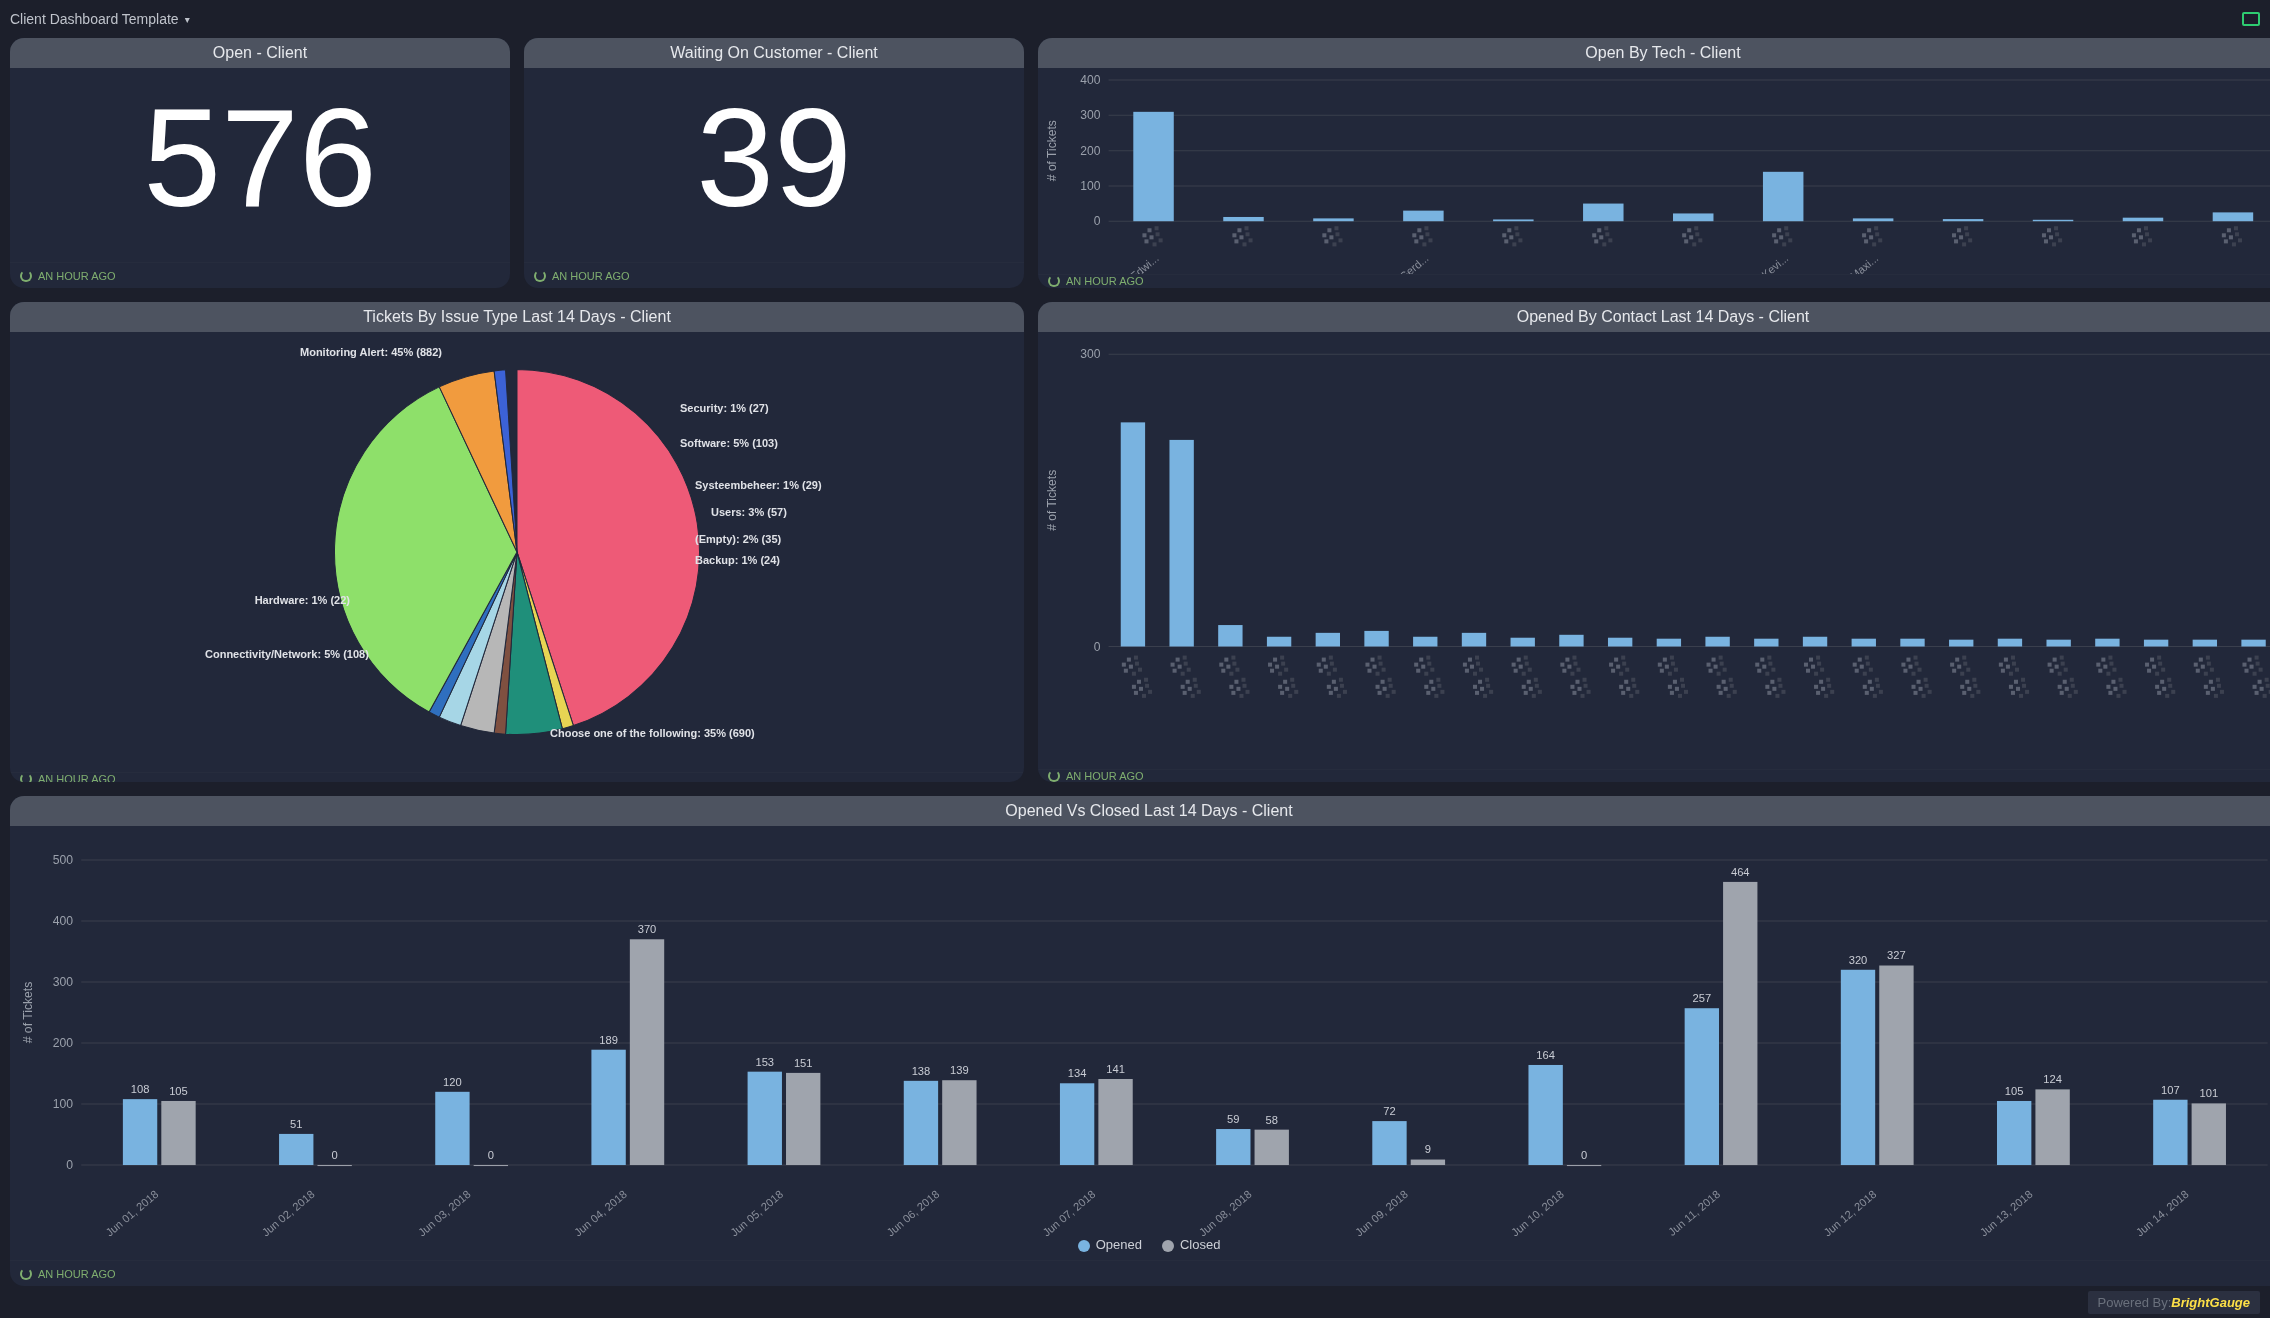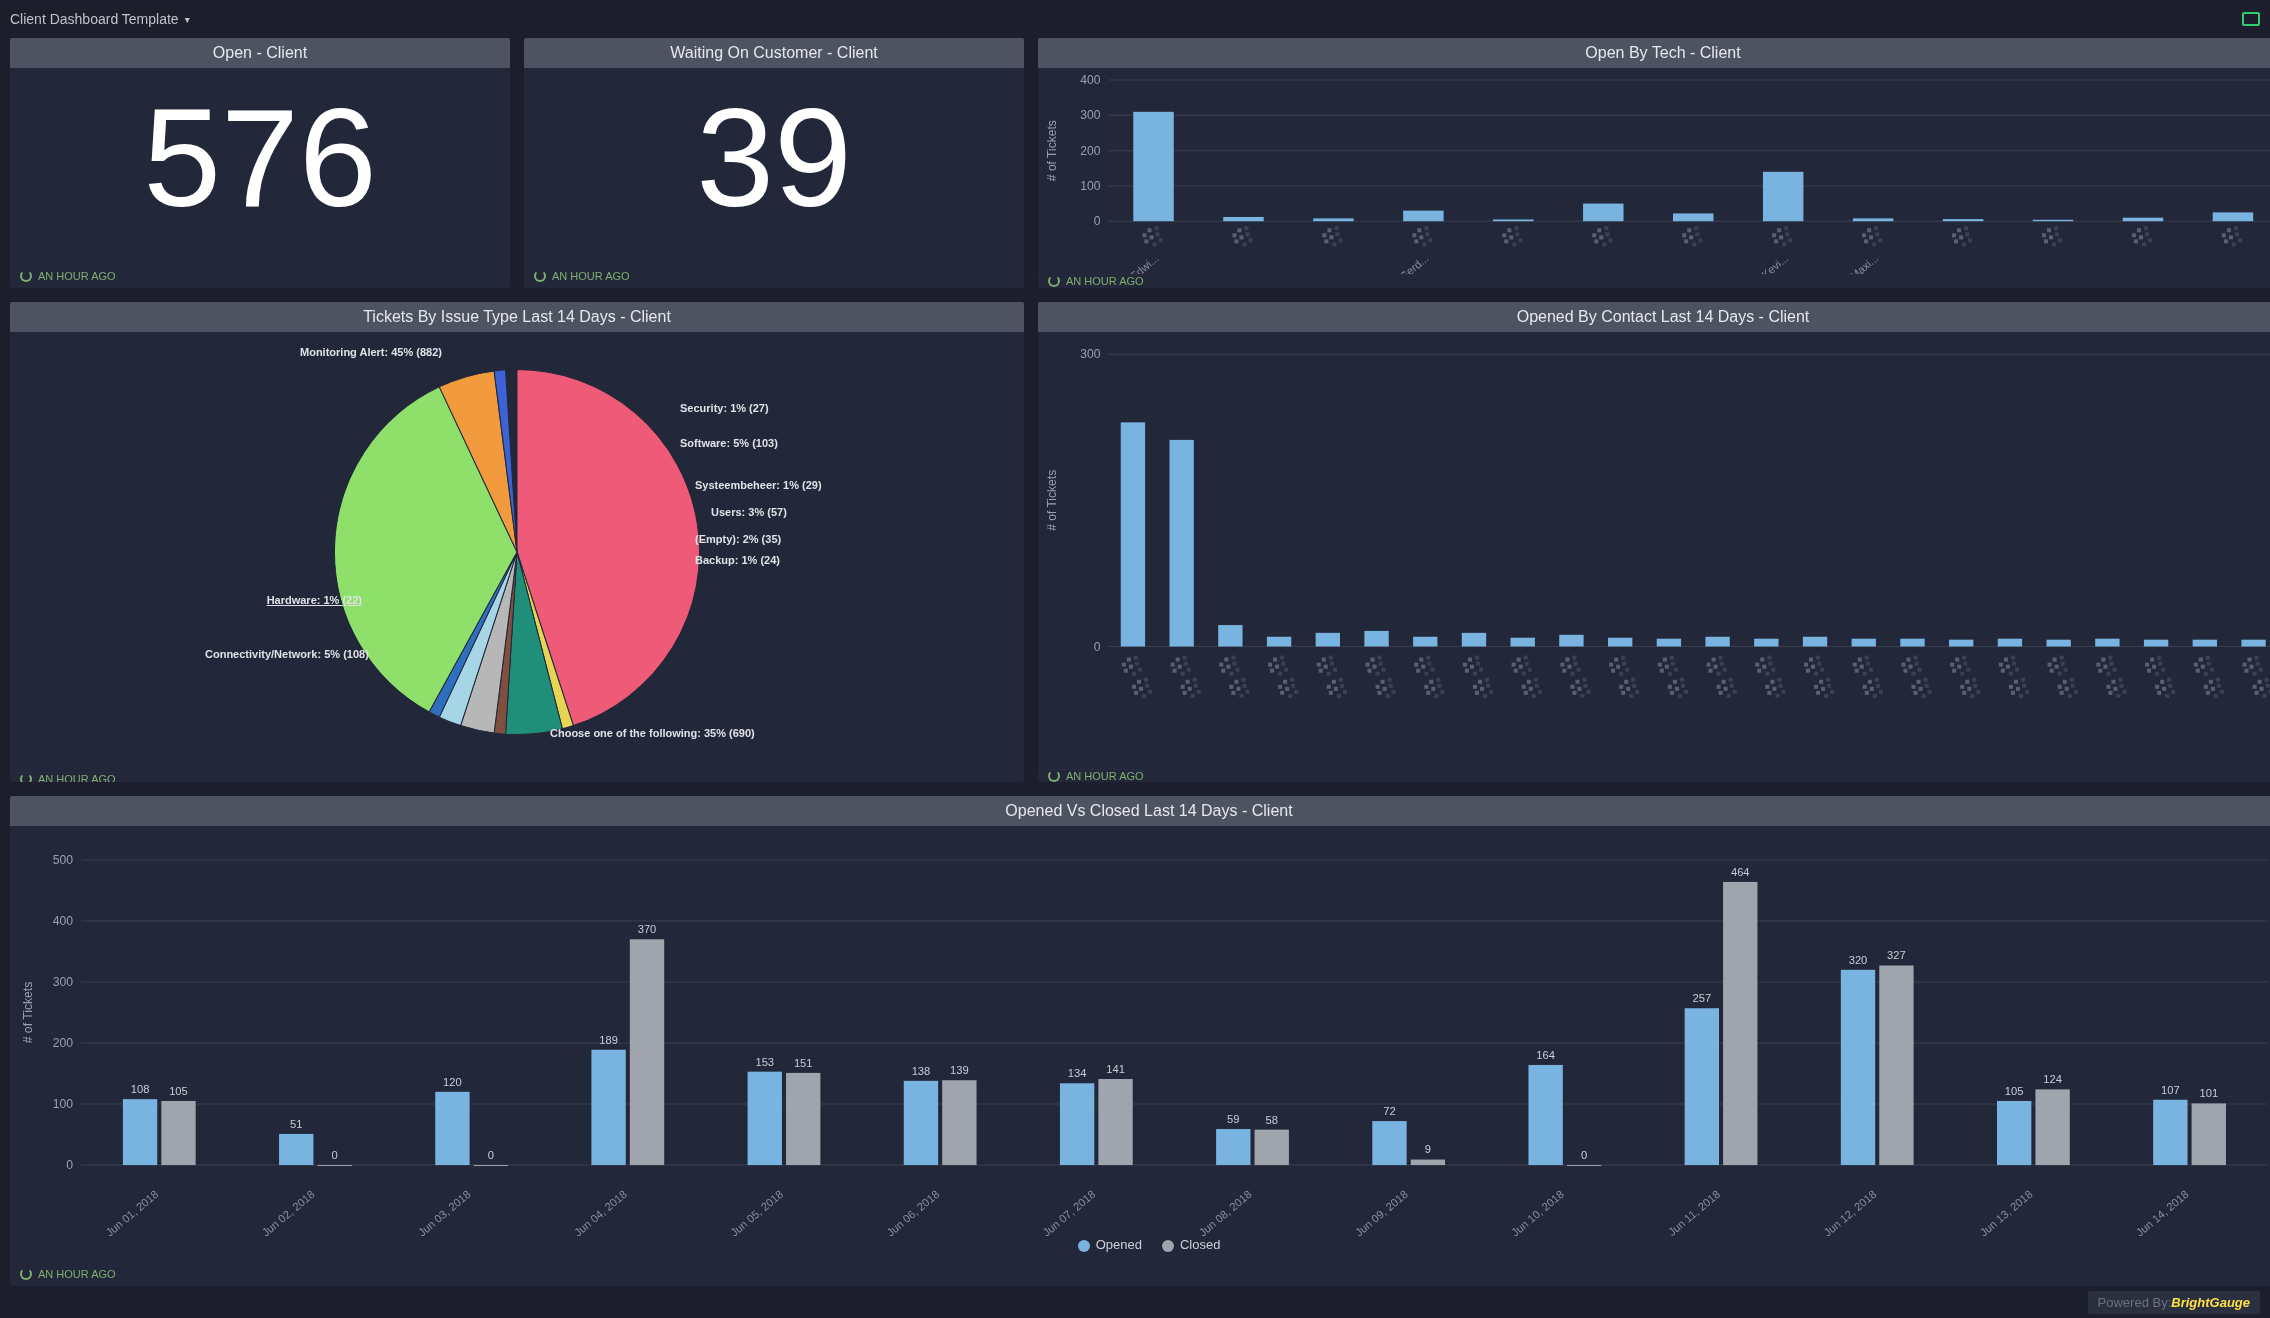--- a/index.html
+++ b/index.html
@@ -26,21 +26,21 @@
   }
   .grid {
     display:grid;
     grid-template-columns: 500px 500px 1250px;
     grid-template-rows: 250px 480px 490px;
     gap: 14px;
     padding: 0 10px 10px 10px;
   }
   .card {
     background:#22283a;
-    border-radius:2px;
+    border-radius:14px;
     display:flex;
     flex-direction:column;
     position:relative;
     overflow:hidden;
   }
   .card-header {
     background:#4d5360;
     color:#e6e8ec;
     font-size:16px;
     text-align:center;
@@ -297,21 +297,21 @@
       
       <div class="pie-label" style="left:290px;top:14px;">Monitoring Alert: 45% (882)</div>
       <div class="pie-label" style="left:650px;top:70px;padding-left:20px;">Security: 1% (27)</div>
       <div class="pie-label" style="left:670px;top:105px;">Software: 5% (103)</div>
       <div class="pie-label" style="left:685px;top:147px;">Systeembeheer: 1% (29)</div>
       <div class="pie-label" style="left:685px;top:174px;padding-left:16px;">Users: 3% (57)</div>
       <div class="pie-label" style="left:685px;top:201px;">(Empty): 2% (35)</div>
       <div class="pie-label" style="left:685px;top:222px;">Backup: 1% (24)</div>
       <div class="pie-label" style="left:540px;top:395px;">Choose one of the following: 35% (690)</div>
       <div class="pie-label" style="left:195px;top:300px;text-align:center;width:160px;margin-top:16px;">Connectivity/Network: 5% (108)</div>
-      <div class="pie-label" style="left:252px;top:262px;text-align:right;width:100px;text-decoration:underline;">Hardware: 1% (22)</div>
+      <div class="pie-label" style="left:240px;top:262px;text-align:right;width:100px;">Hardware: 1% (22)</div>
     </div>
     <div class="card-footer">
       <span class="refresh-icon"></span>
       <span>AN HOUR AGO</span>
     </div>
   </div>
 
   <div class="card" style="grid-column:3;grid-row:2;">
     <div class="card-header">Opened By Contact Last 14 Days - Client</div>
     <div class="card-body">

